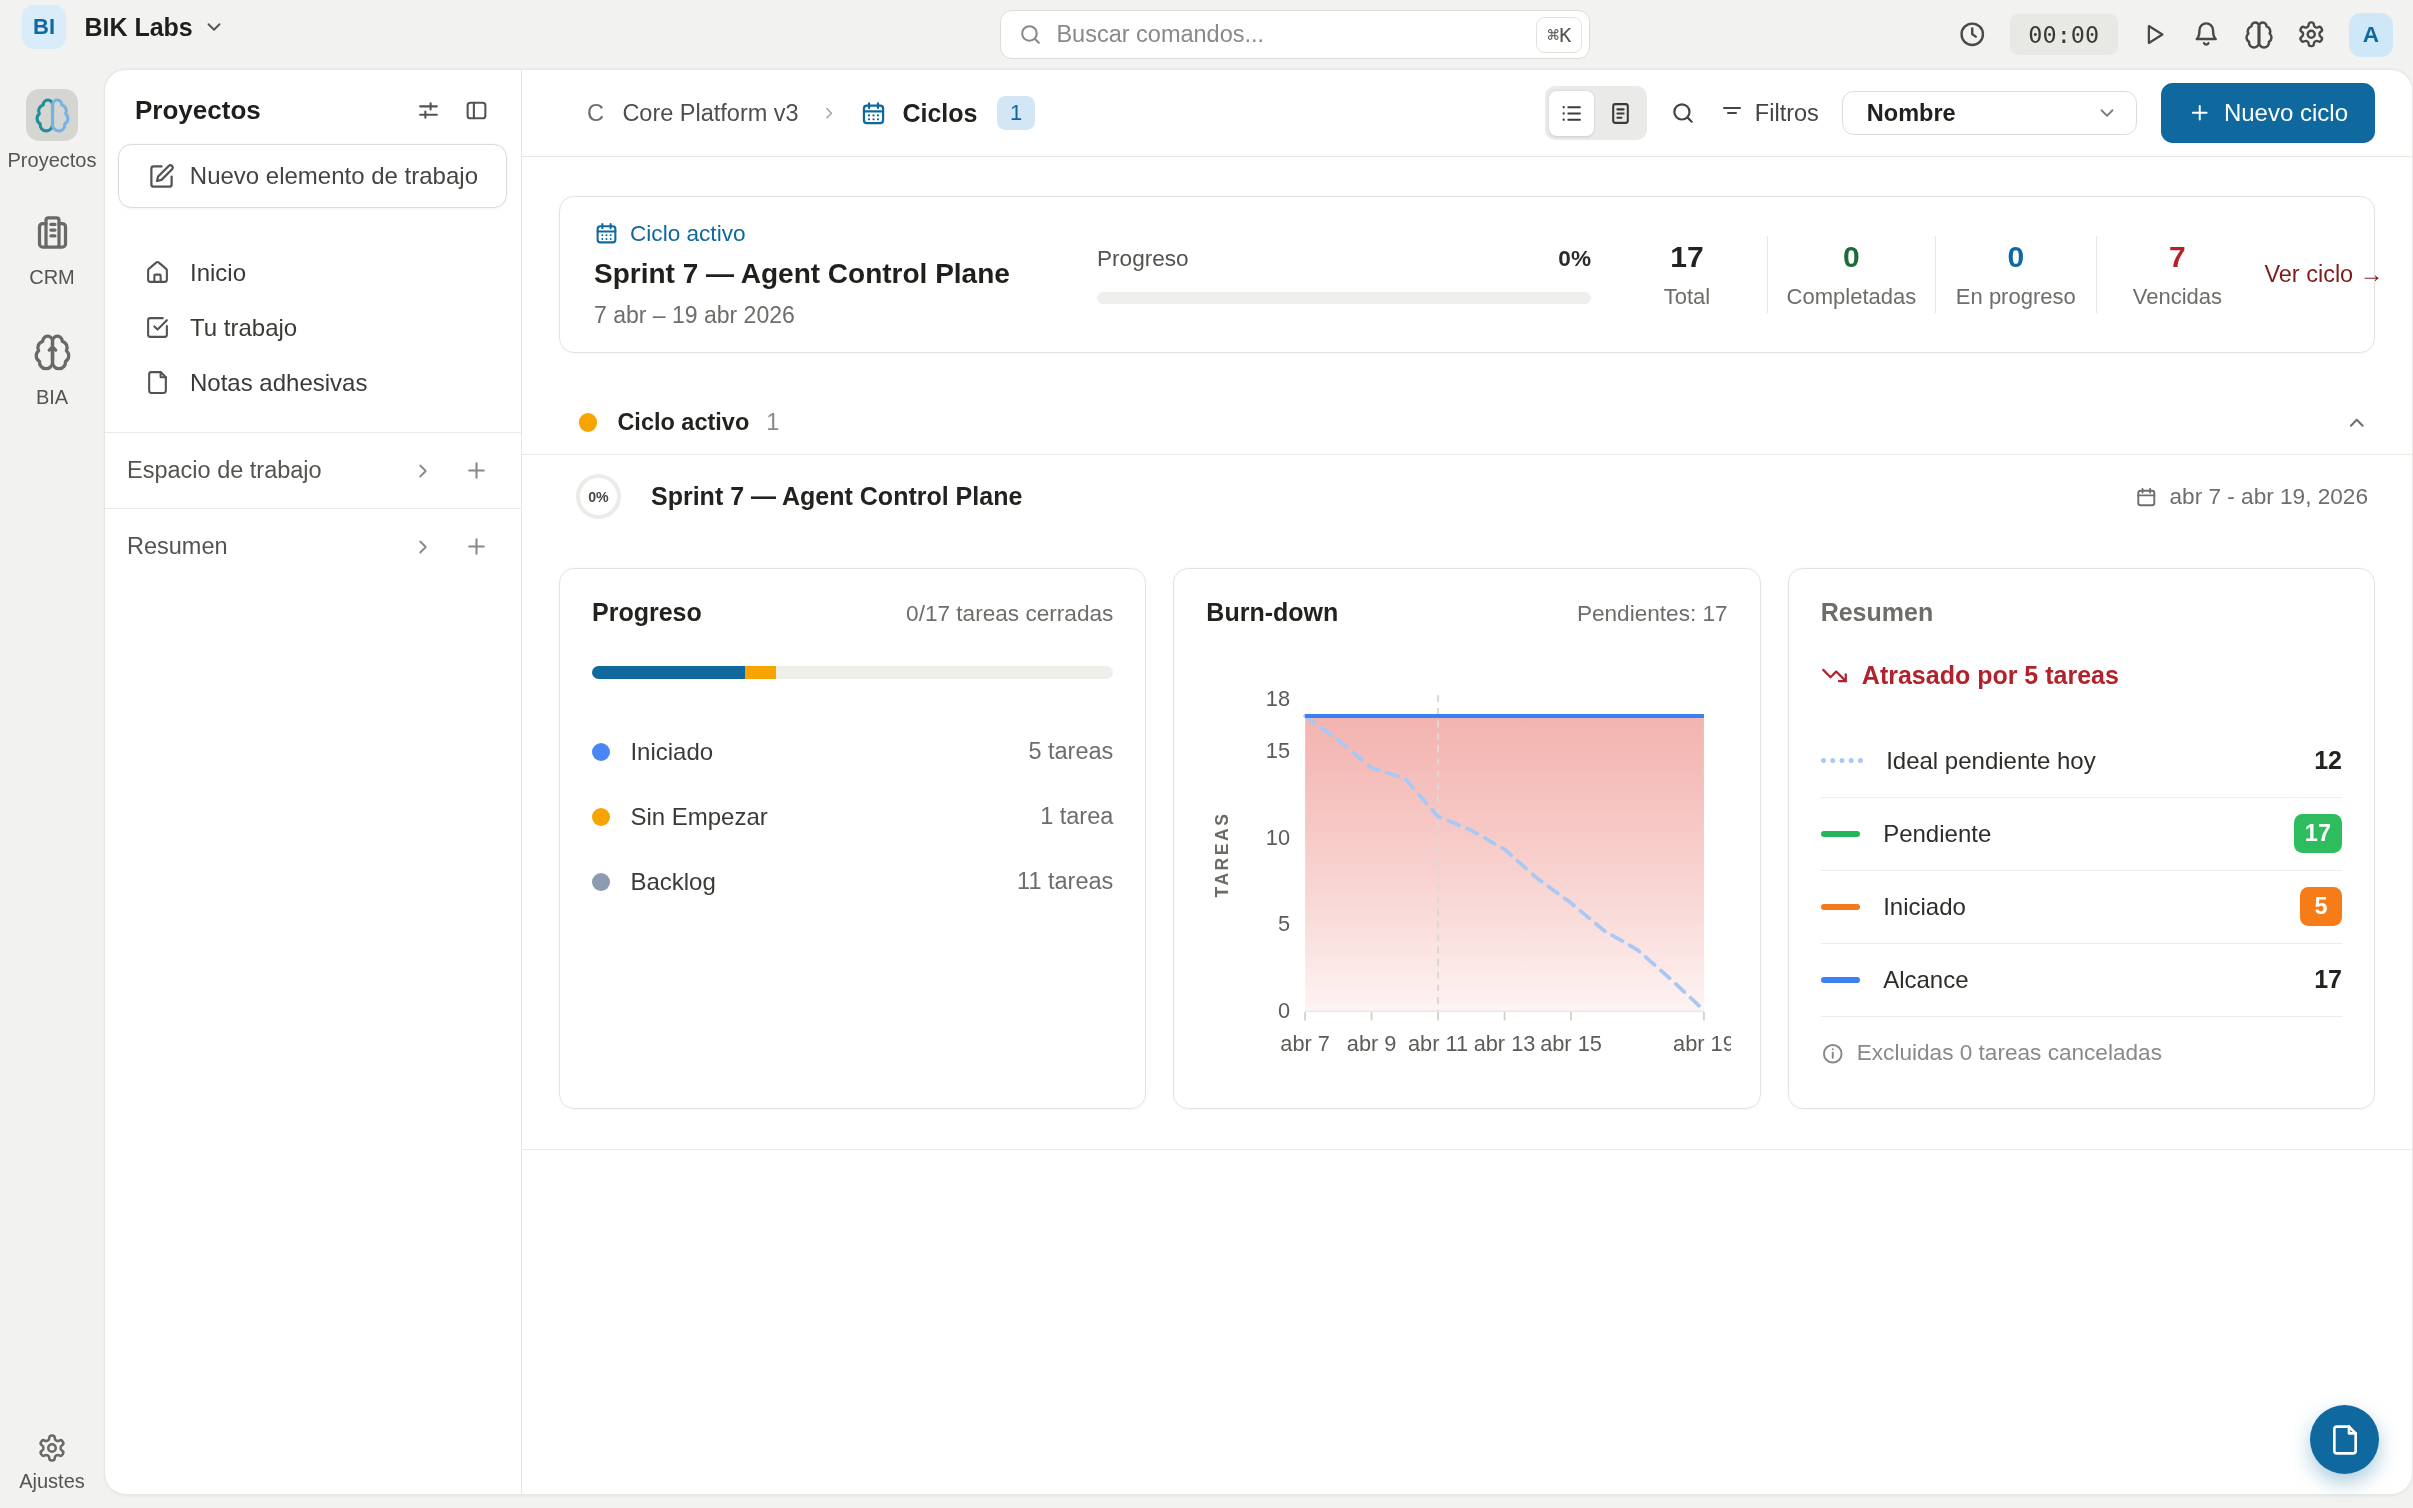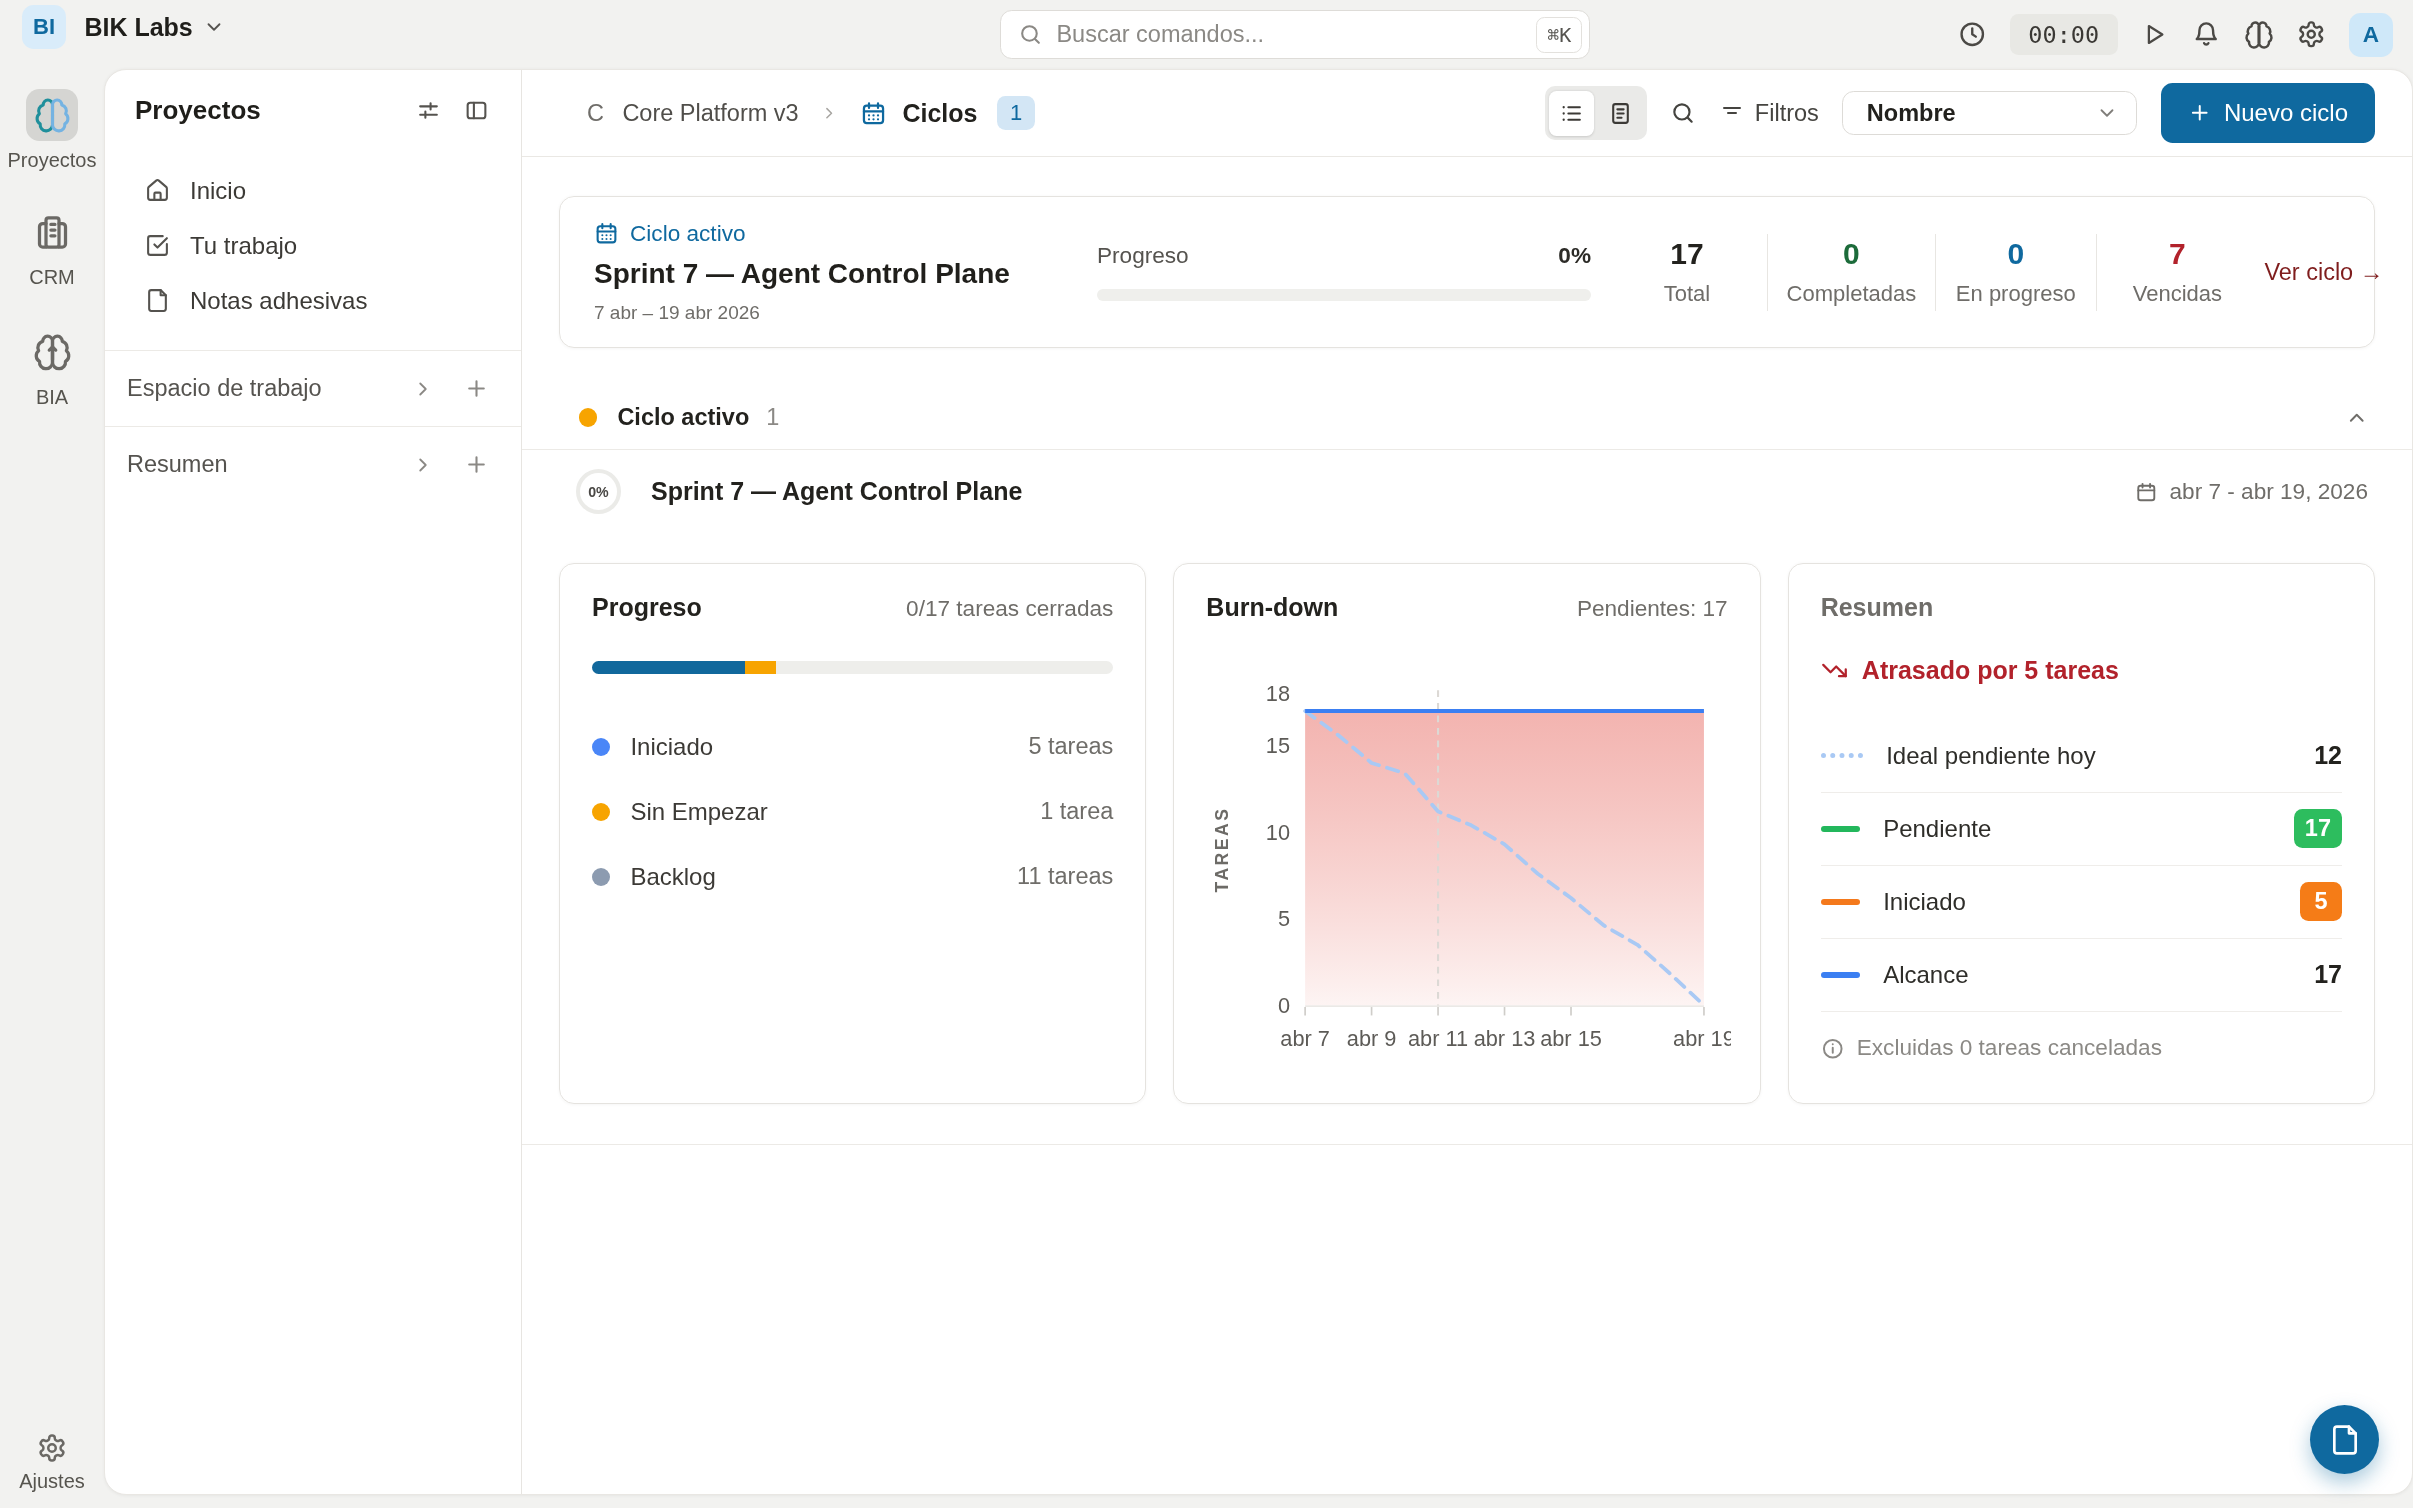--- a/index.html
+++ b/index.html
@@ -70,21 +70,21 @@
   .sort-select .sv { flex:1; }
   .sort-select .sc { color:#807e7a; display:flex; }
   .primary-btn { height:60px; border:none; border-radius:11.7px; background:#0f699f; color:#fff; font-size:24px; font-family:inherit; display:flex; align-items:center; gap:12.6px; padding:0 27px; cursor:pointer; }
 
   
   .content { flex:1; position:relative; }
   .cycle-card { margin:39px 37px 0; border:0.8px solid #e5e3df; border-radius:15px; box-shadow:0 0.8px 3.4px rgba(0,0,0,.04); padding:23.5px 34px; display:flex; align-items:center; }
   .cc-left { width:503px; flex:none; }
   .cc-badge { display:flex; align-items:center; gap:11px; color:#0f699f; font-size:22.6px; font-weight:500; }
   .cc-title { font-size:28px; font-weight:bold; color:#201f1b; margin-top:11.7px; }
-  .cc-dates { font-size:19px; color:#6f6d69; margin-top:11.7px; }
+  .cc-dates { font-size:23px; color:#6f6d69; margin-top:11.7px; }
   .cc-progress { width:494px; flex:none; margin-right:34px; }
   .cc-prog-row { display:flex; align-items:center; }
   .cc-prog-label { font-size:22.6px; color:#55534f; flex:1; }
   .cc-prog-pct { font-size:22.6px; font-weight:600; color:#2c2b27; }
   .cc-bar { margin-top:20px; height:11.7px; border-radius:5.9px; background:#efefec; }
   .cc-stats { display:flex; align-items:center; flex:1; }
   .stat { min-width:124px; text-align:center; }
   .stat-val { font-size:30px; font-weight:600; }
   .stat-label { font-size:22px; color:#6f6d69; margin-top:10px; }
   .stat-div { width:0.8px; height:77px; background:#e8e6e2; margin:0 18.4px; flex:none; }
@@ -247,20 +247,29 @@
         </span>
         <span>
           <svg class="ic" width="25" height="25" viewBox="0 0 24 24">
               <rect x="3.5" y="4.5" width="17" height="15" rx="2.5"></rect>
               <path d="M9.5 4.5v15"></path>
             </svg>
         </span>
       </div>
     </div>
 
+    <button class="new-btn">
+      <span class="nic">
+        <svg class="ic" width="27" height="27" viewBox="0 0 24 24">
+            <path d="M12 3H5a2 2 0 0 0-2 2v14a2 2 0 0 0 2 2h14a2 2 0 0 0 2-2v-7"></path>
+            <path d="M18.4 2.6a2.1 2.1 0 1 1 3 3L12 15l-4 1 1-4Z"></path>
+          </svg>
+      </span>
+      <span>Nuevo elemento de trabajo</span>
+    </button>
 
     <div class="s-items">
       <div class="s-item">
         <span class="iic">
           <svg class="ic" width="25" height="25" viewBox="0 0 24 24">
               <path d="M3 10a2 2 0 0 1 .7-1.5l7-6a2 2 0 0 1 2.6 0l7 6A2 2 0 0 1 21 10v9a2 2 0 0 1-2 2H5a2 2 0 0 1-2-2z"></path>
               <path d="M9 21v-6a1 1 0 0 1 1-1h4a1 1 0 0 1 1 1v6"></path>
             </svg>
         </span>
         <span>Inicio</span>

